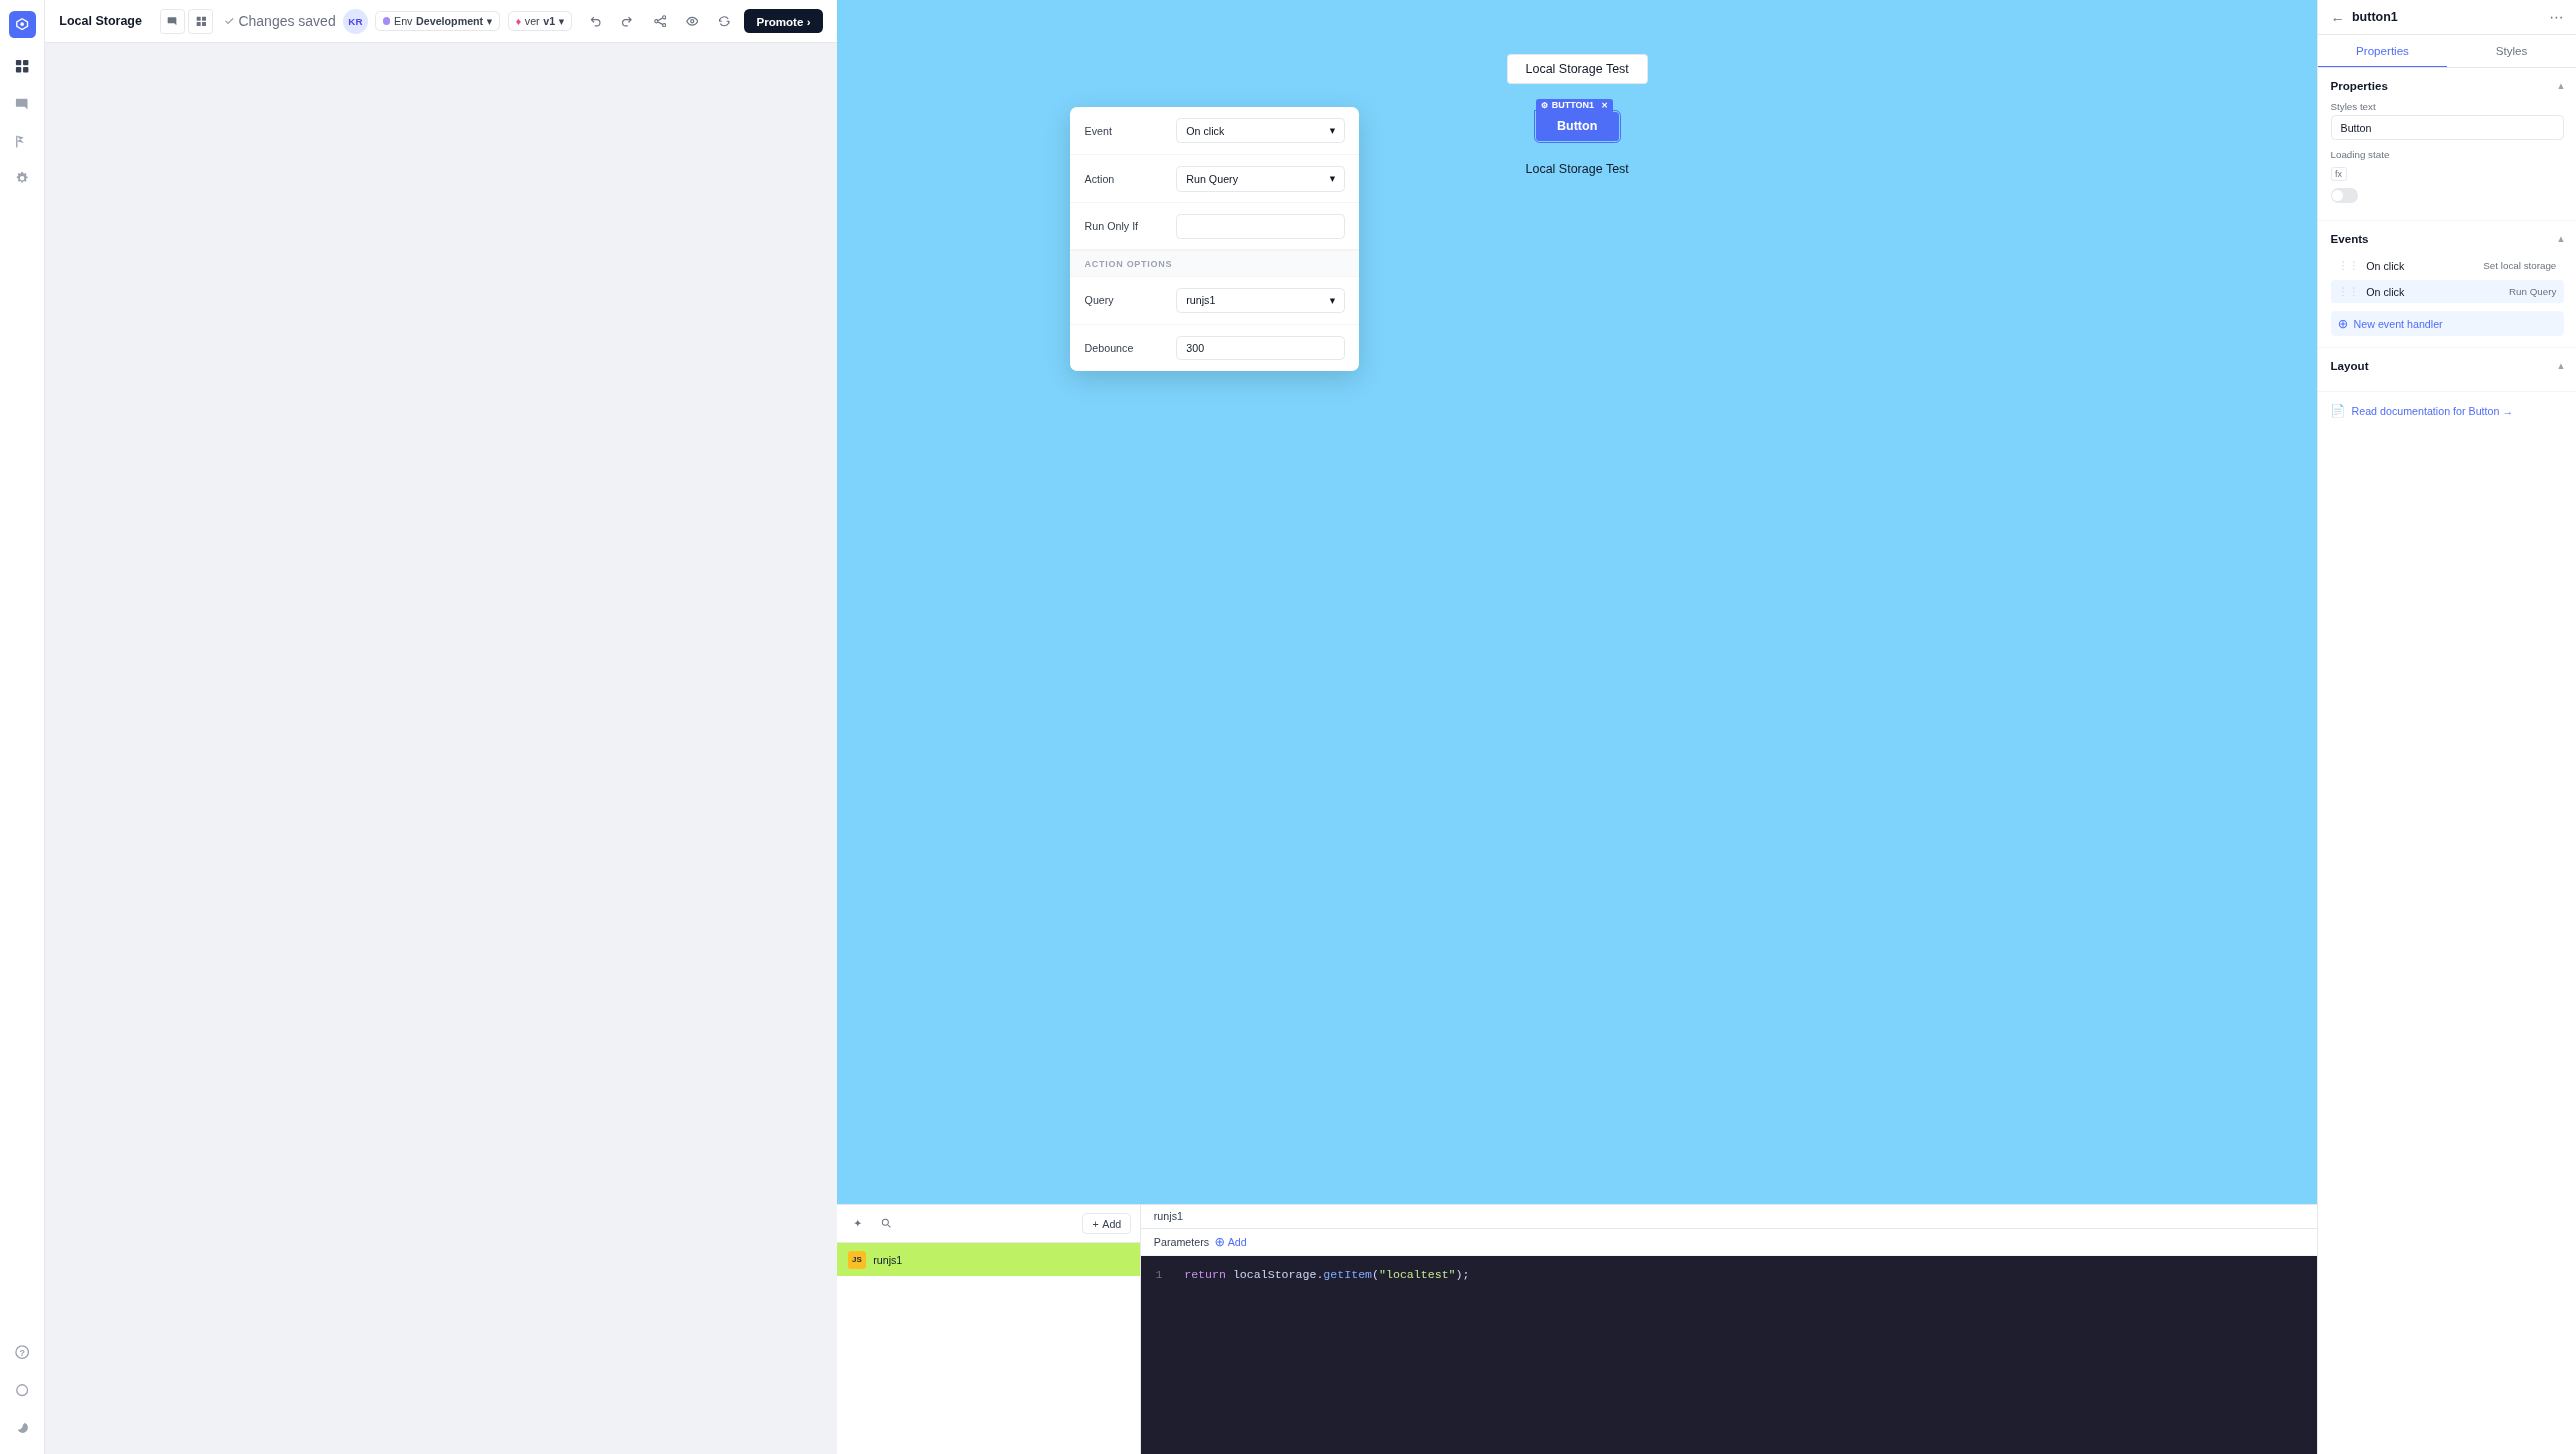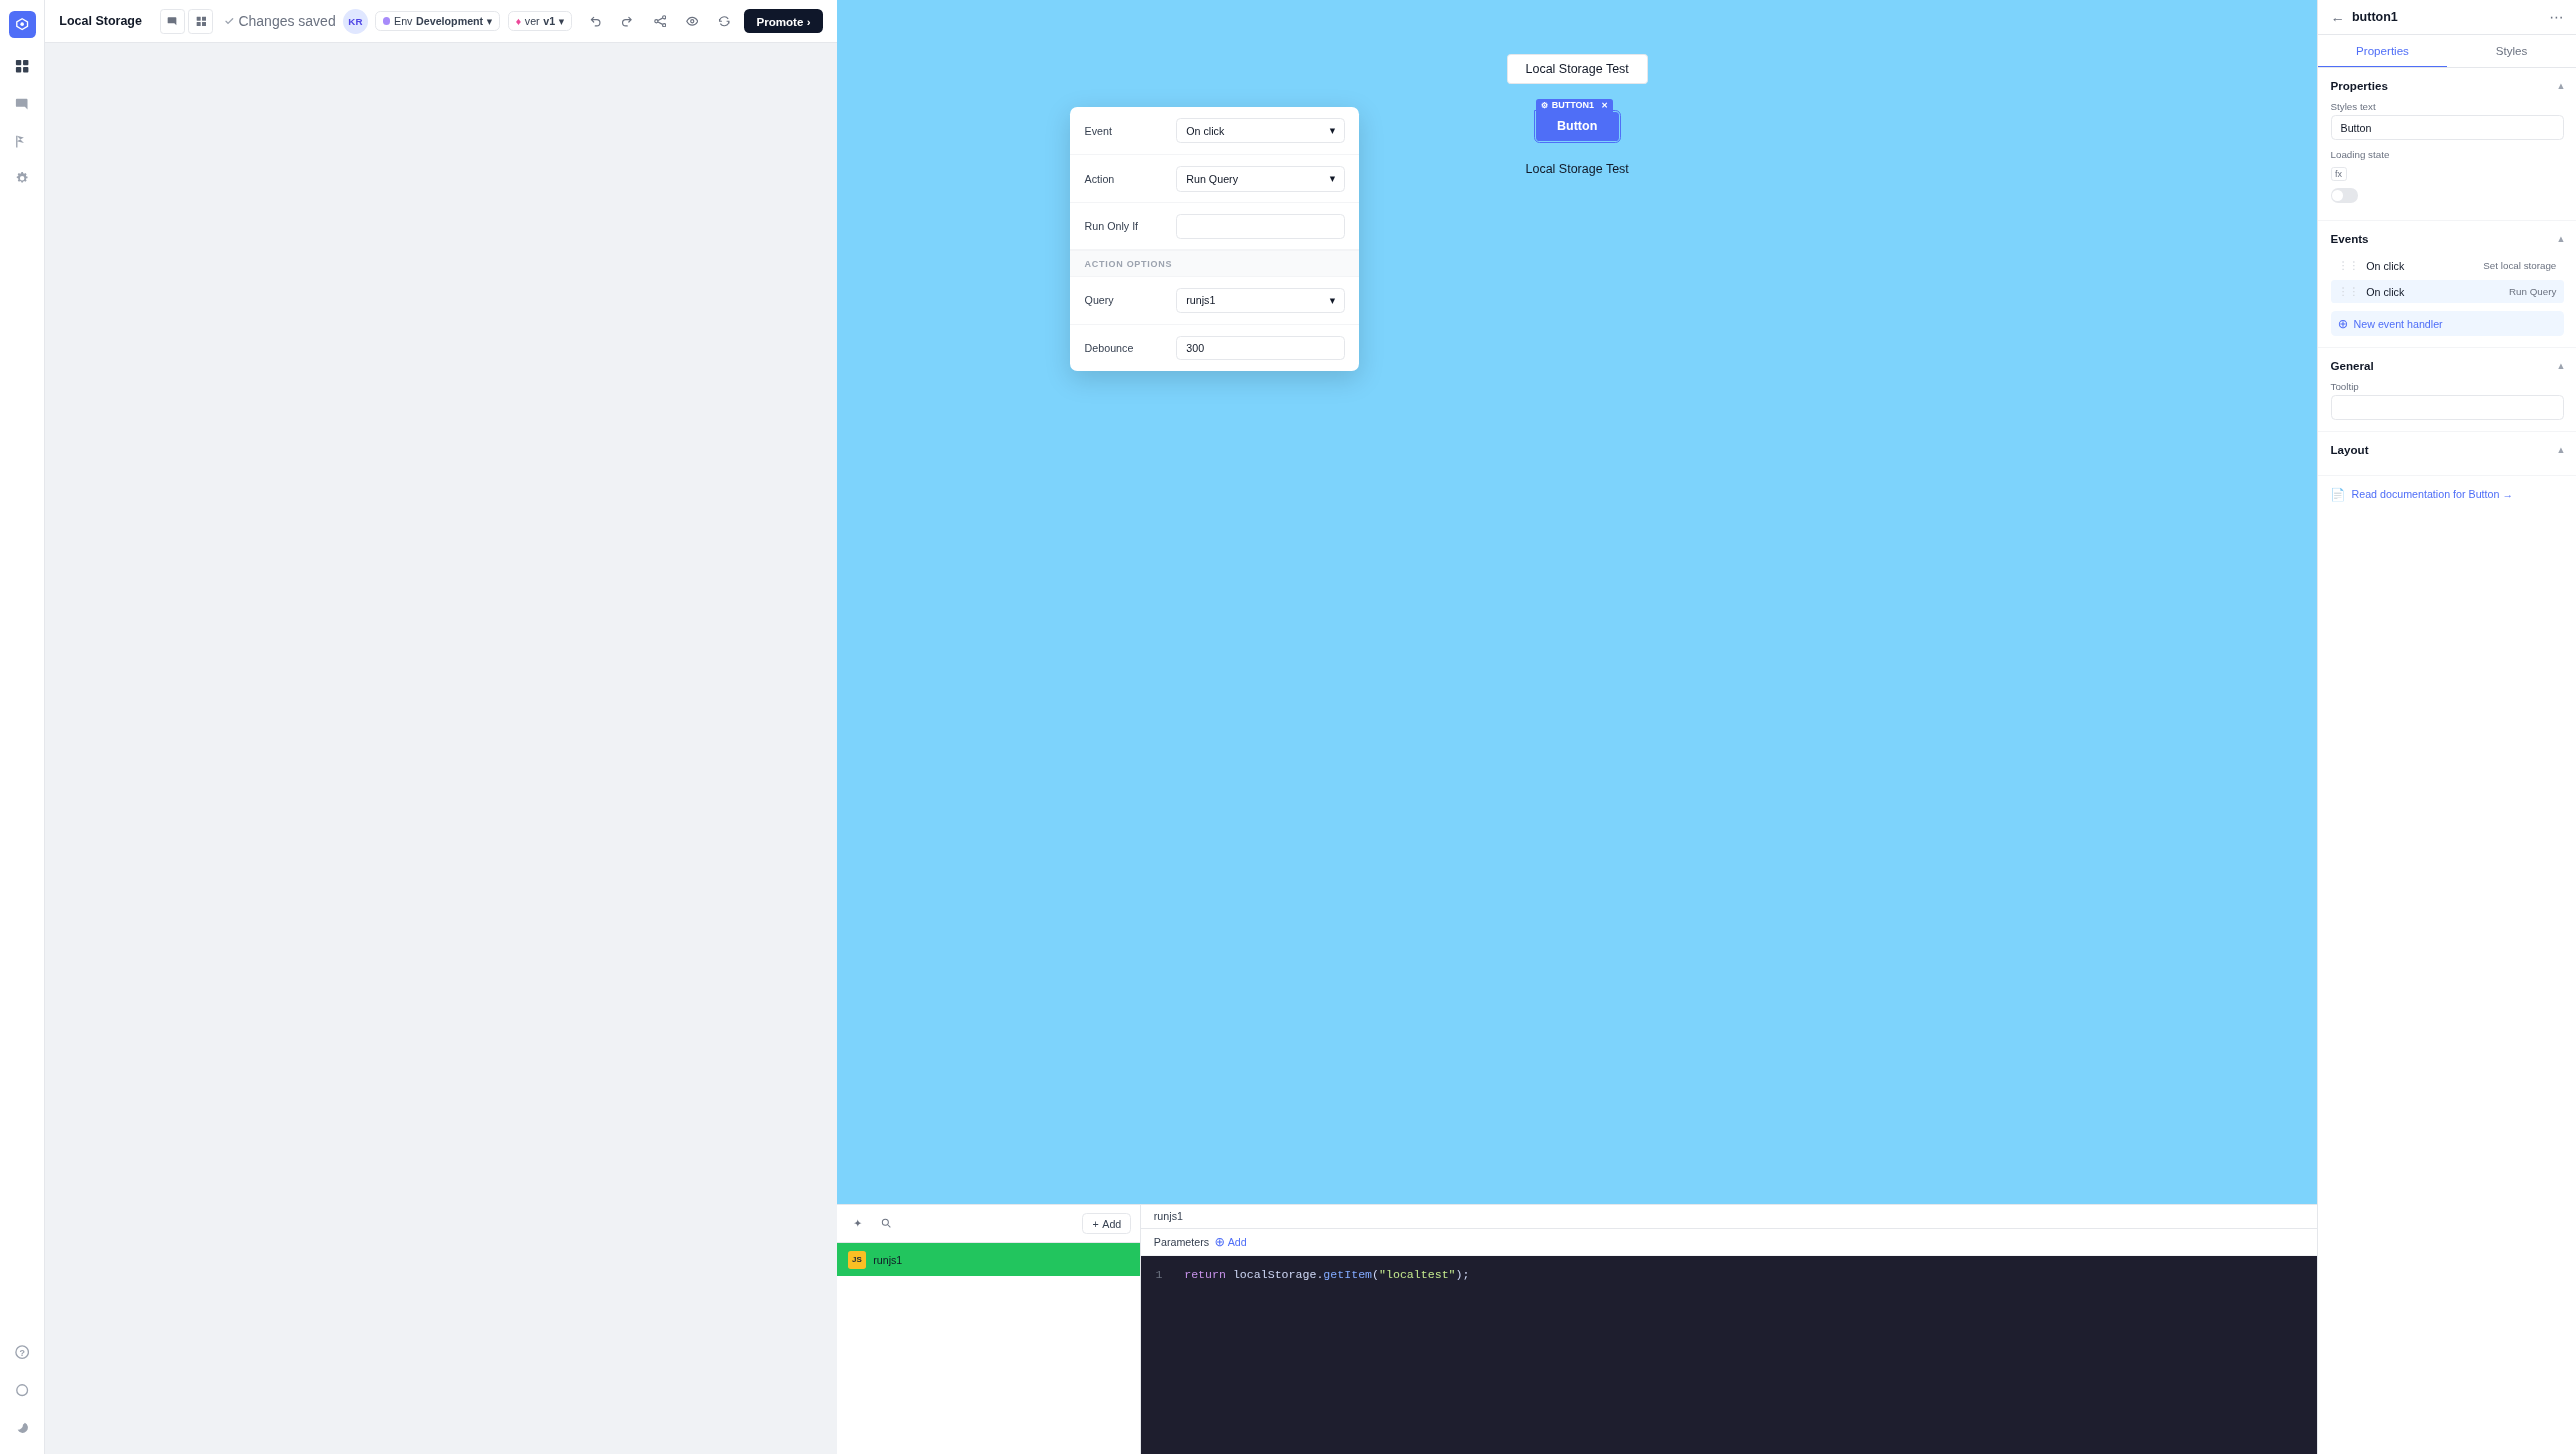--- a/index.html
+++ b/index.html
@@ -308,21 +308,21 @@
       color: #374151;
       cursor: pointer;
       background: #fff;
     }
     .query-item {
       display: flex;
       align-items: center;
       gap: 7.2px;
       padding: 7.2px 10.7px;
       cursor: pointer;
-      background: #22c55e;
+      background: #bef264;
     }
     .js-badge {
       width: 18px; height: 18px;
       background: #fbbf24;
       border-radius: 2.7px;
       font-size: 8px;
       font-weight: 700;
       color: #1f2937;
       display: flex; align-items: center; justify-content: center;
       flex-shrink: 0;
@@ -828,28 +828,20 @@
         <span class="event-name">On click</span>
         <span class="event-action">Run Query</span>
       </div>
     </div>
     <button class="new-event-btn">
       <span style="font-size:12.5px;">⊕</span>
       <span>New event handler</span>
     </button>
   </div>
 
-  <div class="panel-section">
-    <div class="section-header">
-      <span class="section-title">General</span>
-      <span class="section-chevron chevron-up"></span>
-    </div>
-    <div class="field-label">Tooltip</div>
-    <input class="field-input" type="text" value="" style="">
-  </div>
 
   <div class="panel-section">
     <div class="section-header">
       <span class="section-title">Layout</span>
       <span class="section-chevron chevron-up"></span>
     </div>
   </div>
 
   <a class="doc-link">
     <span class="doc-icon">📄</span>

